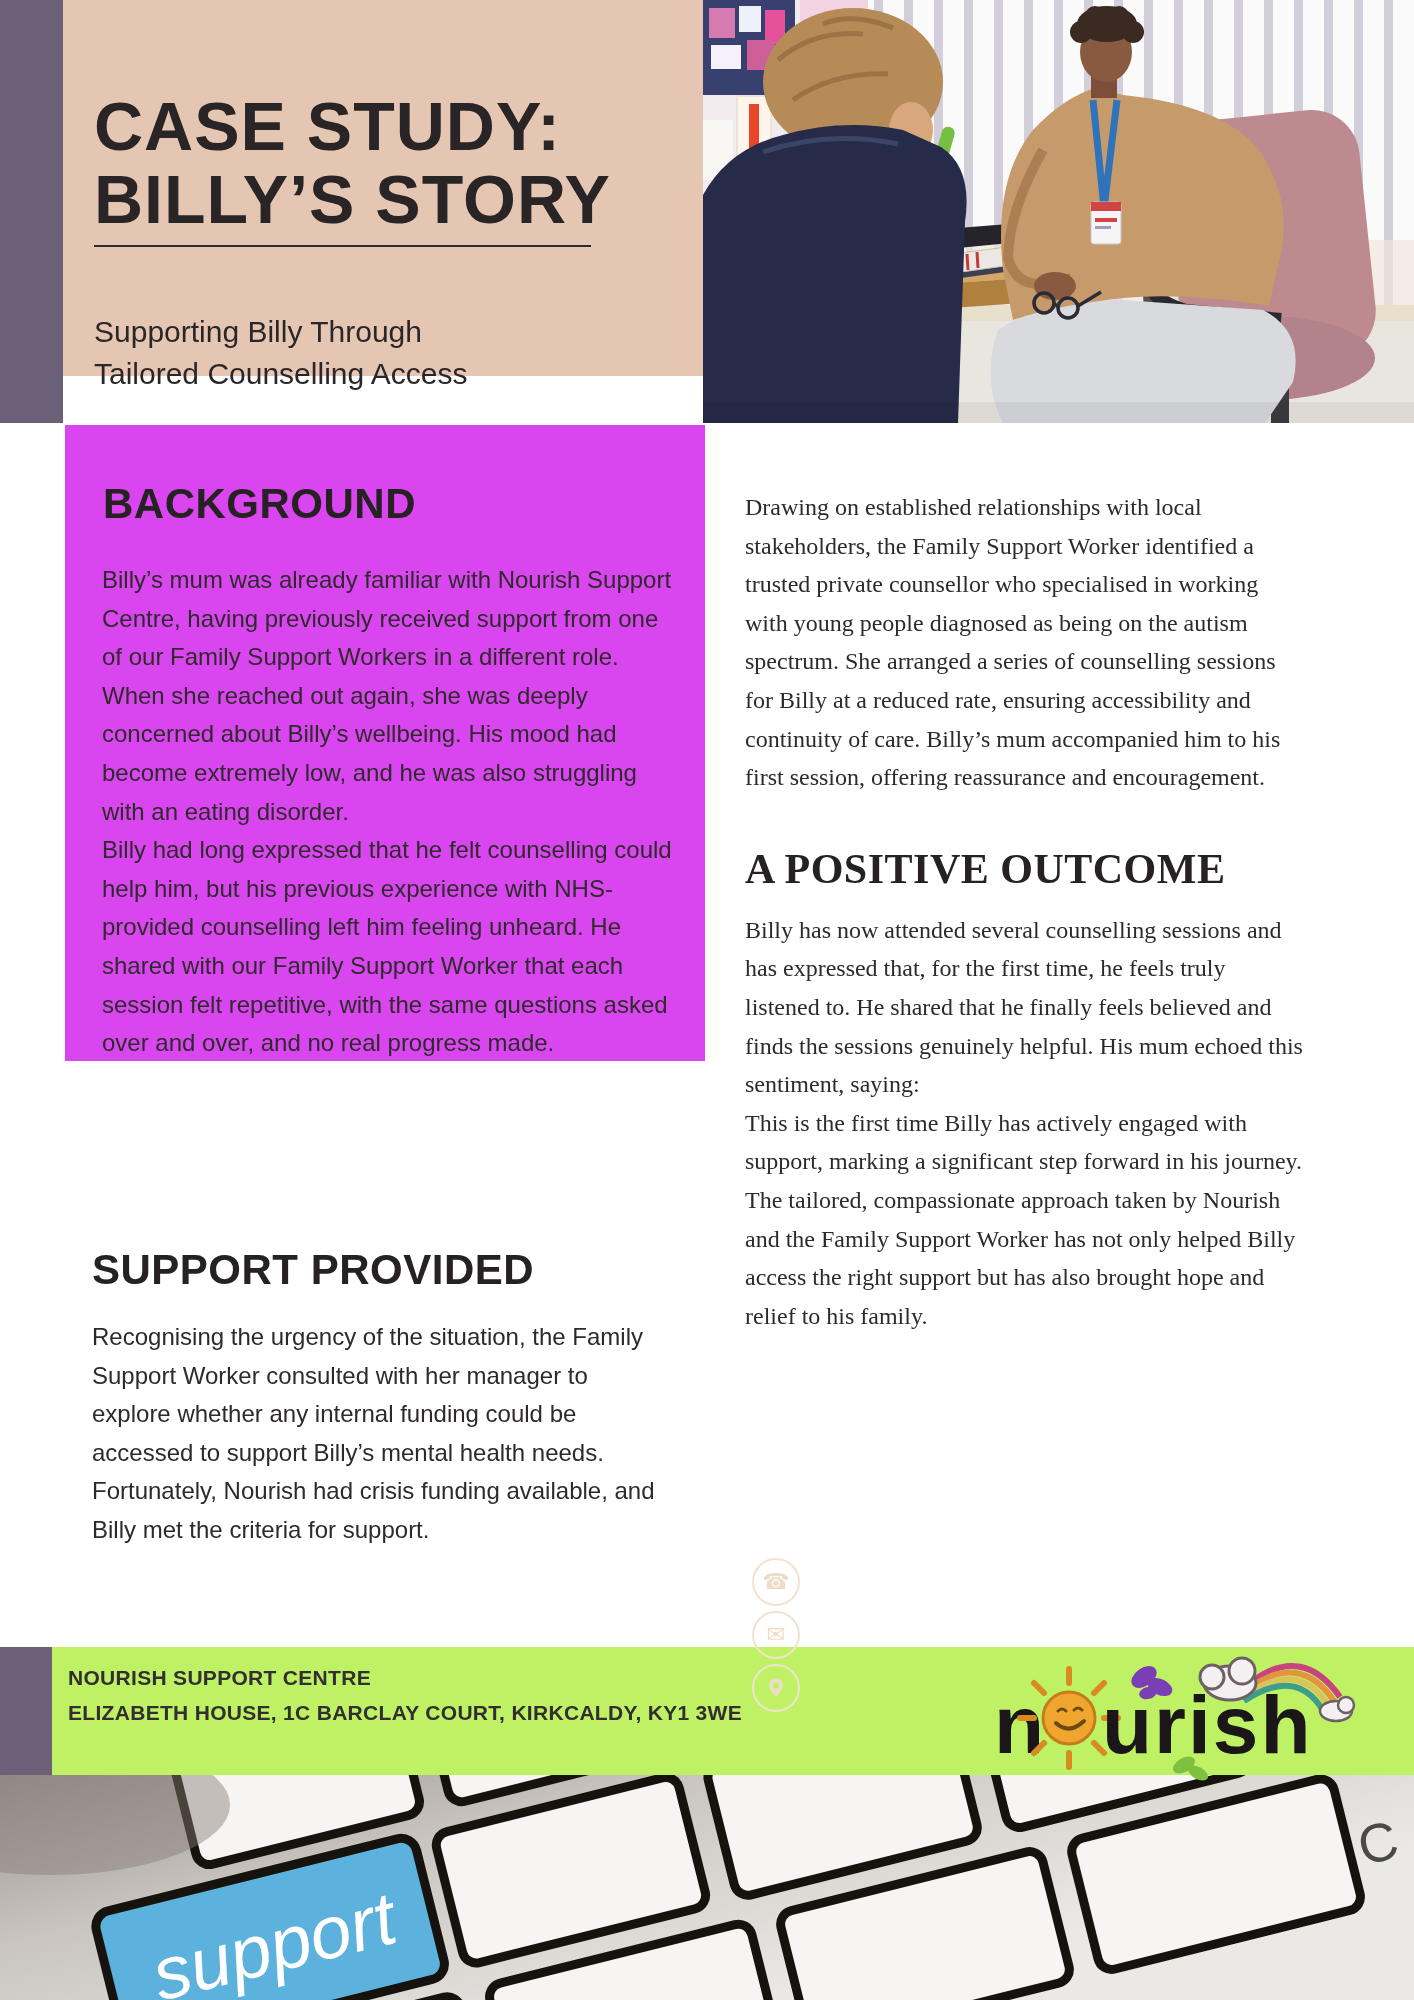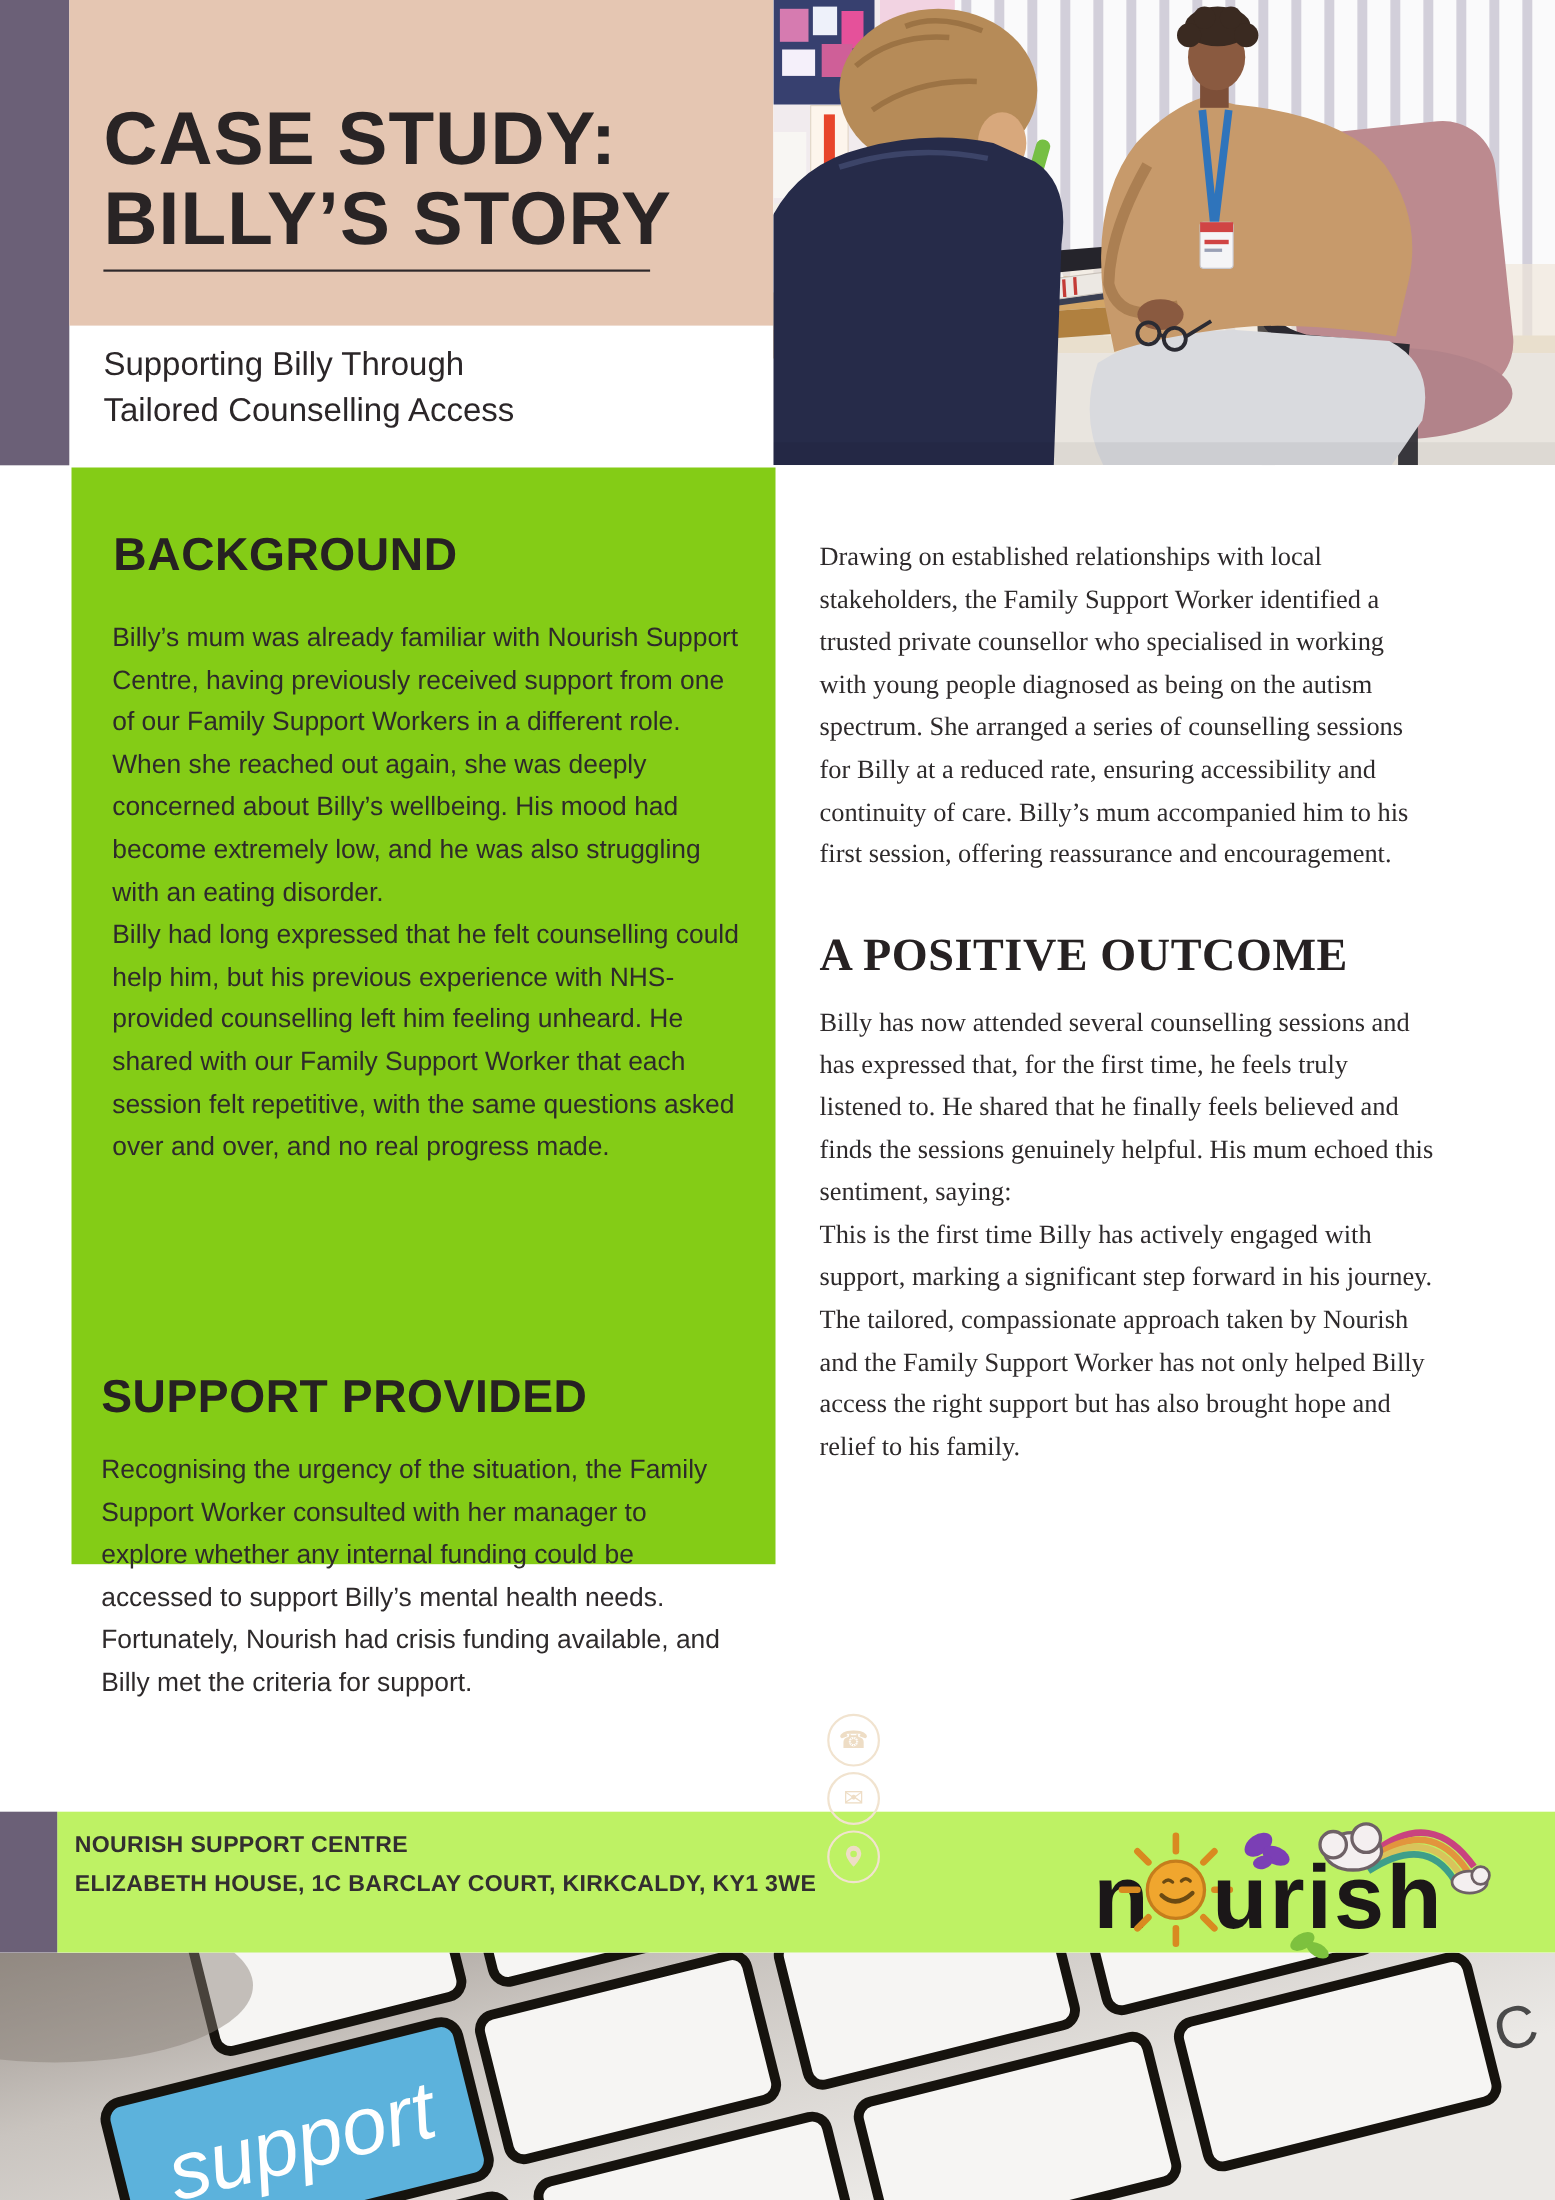--- a/index.html
+++ b/index.html
@@ -2,32 +2,32 @@
 <html><head>
 <meta charset="utf-8">
 <style>
   html,body{margin:0;padding:0;background:#ffffff;}
   .page{position:relative;width:1414px;height:2000px;background:#ffffff;overflow:hidden;
         font-family:"Liberation Sans","DejaVu Sans",sans-serif;color:#2e2a2b;}
   .abs{position:absolute;}
 
   
   .accent-top{left:0;top:0;width:63px;height:423px;background:#6b6077;}
-  .header{left:63px;top:0;width:640px;height:296px;background:#e5c6b2;}
+  .header{left:63px;top:0;width:640px;height:376px;background:#e5c6b2;}
   .title{left:31px;top:44px;font-size:68px;line-height:73px;font-weight:700;
          letter-spacing:1px;color:#292425;}
   .title-divider{left:31px;top:245px;width:497px;border:none;border-top:2px solid #2e292b;margin:0;}
   .subtitle{left:31px;top:286px;font-size:30px;line-height:42px;font-weight:400;color:#2b2628;}
 
   
   .photo{left:703px;top:0;width:711px;height:423px;overflow:hidden;}
   .photo svg{display:block;}
 
   
-  .bg-box{left:65px;top:425px;width:640px;height:997px;background:#84cc16;}
+  .bg-box{left:65px;top:425px;width:640px;height:636px;background:#d946ef;}
   .section-heading{font-size:42px;font-weight:700;letter-spacing:.5px;color:#262122;margin:0;}
   .bg-box .section-heading{position:absolute;left:38px;top:55px;}
   .bg-box .box-text{position:absolute;left:37px;top:136px;width:572px;}
   .body-text{font-size:24px;line-height:38.6px;color:#2e2a2b;}
   .body-text p{margin:0;}
 
   
   .support-section{left:92px;top:1246px;width:600px;}
   .support-section .section-heading{margin:0 0 16px 0;}
   .support-section p{width:575px;}

